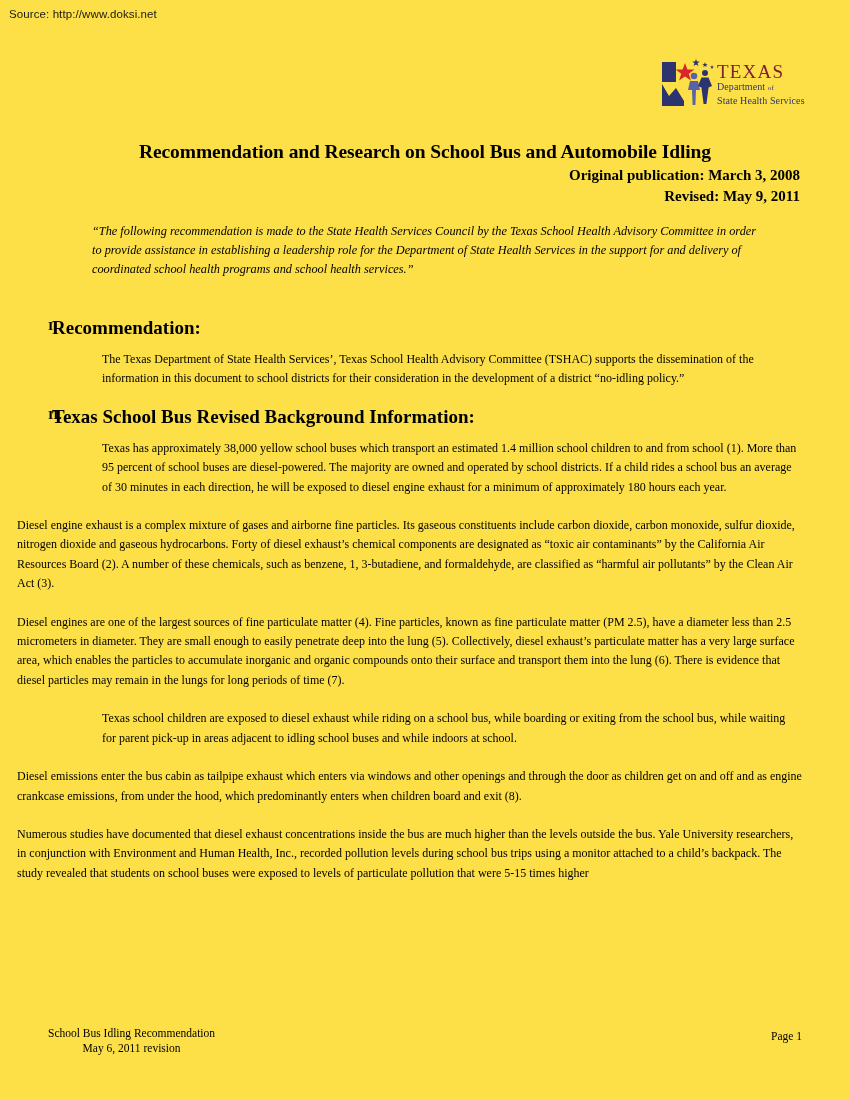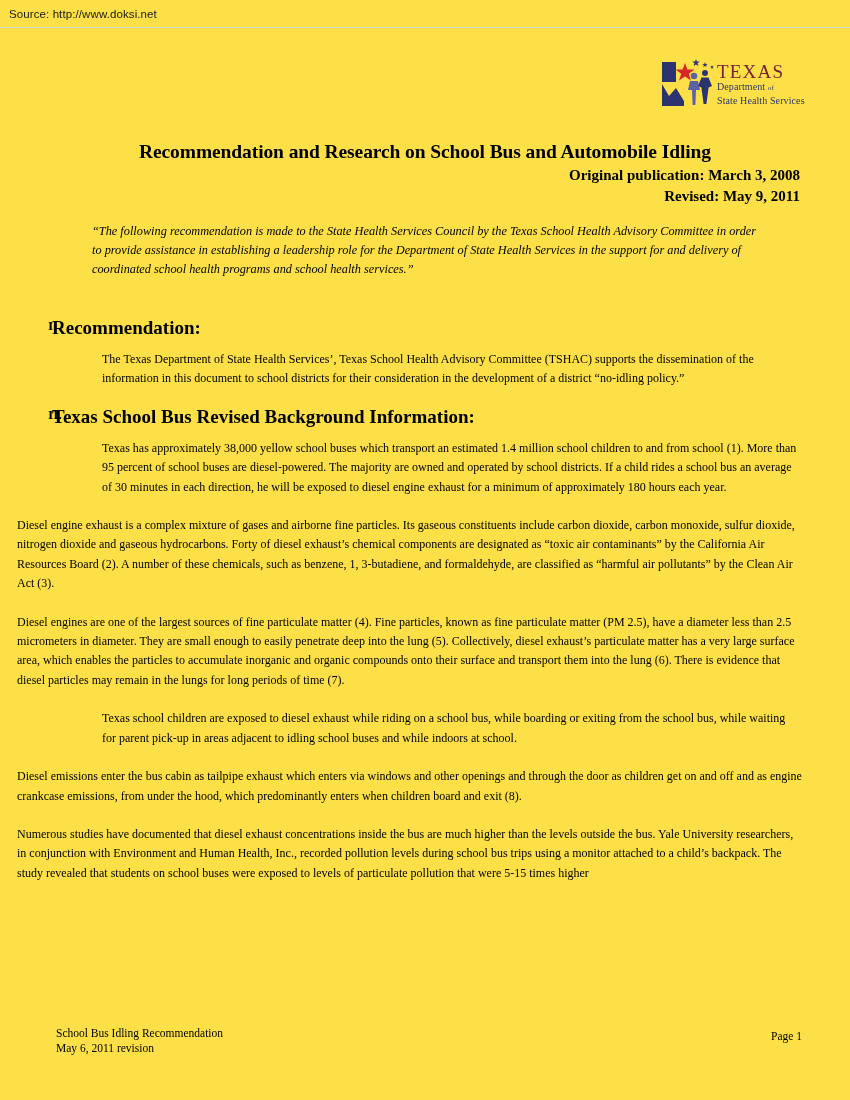--- a/index.html
+++ b/index.html
@@ -215,23 +215,23 @@
   .footer {
     position: absolute;
     left: 48px;
     top: 1026px;
     width: 754px;
     font-size: 11.5px;
     line-height: 15px;
   }
   .footer-left {
     position: absolute;
-    left: 8px;
-    top: 0;
-    text-align: left;
+    left: 0;
+    top: 0;
+    text-align: center;
   }
   .footer-right {
     position: absolute;
     right: 0;
     top: 3px;
     text-align: right;
   }
 </style>
 </head>
 <body>

